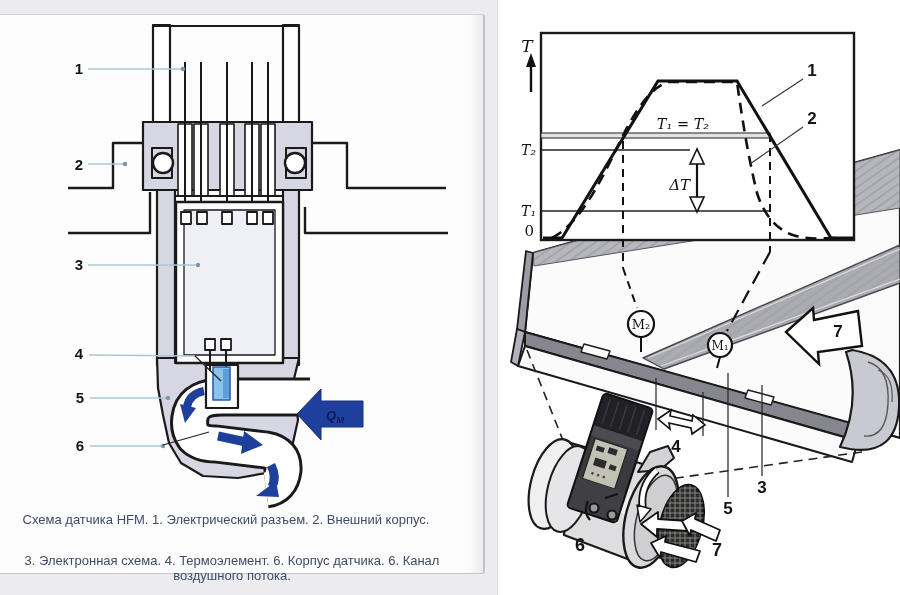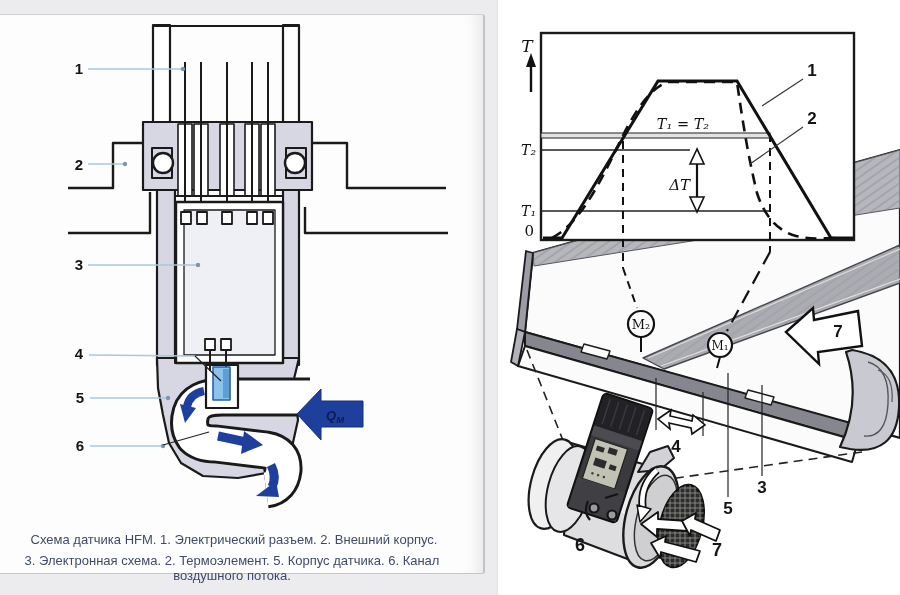--- a/index.html
+++ b/index.html
@@ -5,35 +5,35 @@
   html,body{margin:0;padding:0;background:#ffffff;}
   #stage{position:relative;width:900px;height:595px;overflow:hidden;
          font-family:"Liberation Sans",sans-serif;background:#ffffff;}
   .left-bg{position:absolute;left:0;top:0;width:497px;height:595px;background:#ececee;}
   .page-left{position:absolute;left:0;top:14px;width:483px;height:558px;background:#fdfdfe;
              border-top:1px solid #d2d2d4;border-bottom:1px solid #c6c6c8;border-right:2px solid #c2c2c4;
              box-shadow:inset -16px 0 16px -12px rgba(0,0,0,.10);border-radius:0 3px 3px 0;}
   .page-right{position:absolute;left:497px;top:0;width:403px;height:595px;background:#ffffff;
               border-left:1px solid #e2e2e4;}
   .caption{position:absolute;color:#3f4b66;font-size:13px;line-height:15px;text-align:center;}
-  #cap1{left:8px;top:512px;width:452px;margin-top:20px;}
+  #cap1{left:0;top:512px;width:452px;}
   #cap2{left:0;top:553px;width:464px;}
   svg{position:absolute;left:0;top:0;}
   text{user-select:none;}
 </style>
 </head>
 <body>
 
 <div id="stage">
   <div class="left-bg"></div>
   <div class="page-left"></div>
   <div class="page-right"></div>
 
   <div id="cap1" class="caption">Схема датчика HFM. 1. Электрический разъем. 2. Внешний корпус.</div>
-  <div id="cap2" class="caption">3. Электронная схема. 2. Термоэлемент. 5. Корпус датчика. 6. Канал воздушного потока.</div>
+  <div id="cap2" class="caption">3. Электронная схема. 4. Термоэлемент. 6. Корпус датчика. 6. Канал воздушного потока.</div>
 
   <svg width="900" height="595" viewBox="0 0 900 595">
     <defs>
       <pattern id="hatch" width="7" height="8" patternUnits="userSpaceOnUse" patternTransform="rotate(55)">
         <path d="M1,0 V8" stroke="#84848c" stroke-width="1.6"></path>
       </pattern>
       <clipPath id="meshclip">
           <ellipse cx="681" cy="526" rx="21" ry="42" transform="rotate(14 681 526)"></ellipse>
         </clipPath>
     </defs>

